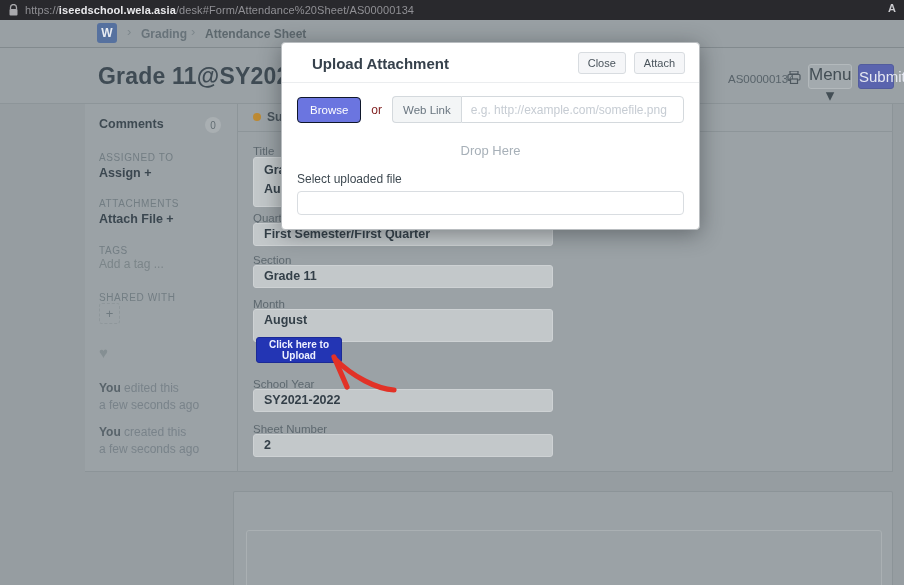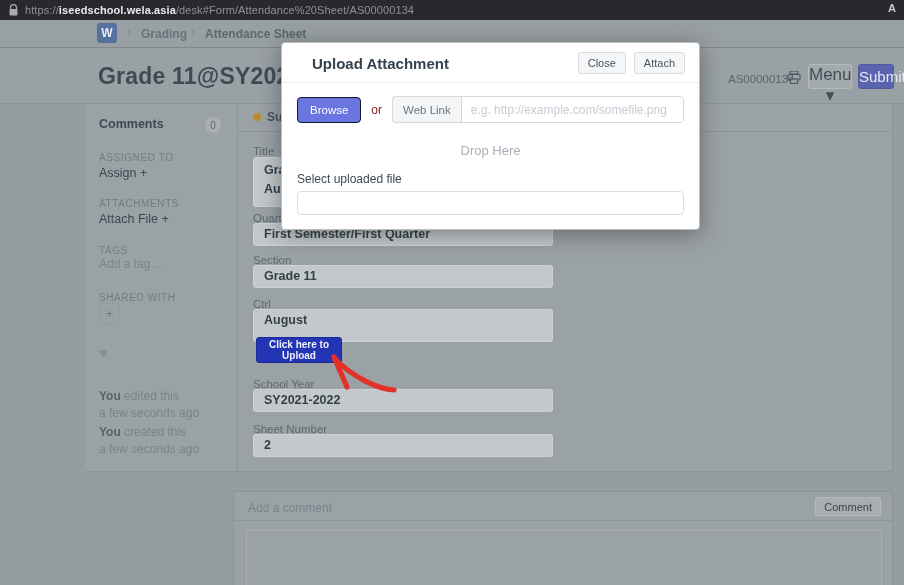--- a/index.html
+++ b/index.html
@@ -60,21 +60,21 @@
   .status-row { position:absolute; left:168px; top:6px; display:flex; align-items:center; }
   .status-dot { width:8px; height:8px; border-radius:50%; background:#bd8a33; margin-right:6px; }
   .status-text { font-size:12px; font-weight:bold; color:#47525a; }
 
   
   .sb { position:absolute; font-size:12px; }
   .sb-comments { left:14px; top:13px; font-size:12.5px; font-weight:bold; color:#3e4a52; cursor:pointer; }
   .sb-badge { position:absolute; left:120px; top:13px; width:16px; height:16px; border-radius:50%;
     background:#a9afb2; color:#626d73; font-size:10px; display:flex; align-items:center; justify-content:center; }
   .sb-head { left:14px; font-size:10px; color:#727d83; letter-spacing:.6px; }
-  .sb-action { left:14px; font-size:12.5px; font-weight:normal; color:#3b4750; cursor:pointer; }
+  .sb-action { left:14px; font-size:12.5px; font-weight:bold; color:#3b4750; cursor:pointer; }
   .sb-muted { left:14px; font-size:12px; color:#7b8589; cursor:pointer; }
   .sb-plusbox { position:absolute; left:14px; top:199px; width:21px; height:21px;
     border:1px dashed #8f979b; border-radius:3px; color:#6f7a80; font-size:13px;
     display:flex; align-items:center; justify-content:center; cursor:pointer; background:transparent; }
   .sb-heart { position:absolute; left:14px; top:240px; color:#858f93; font-size:15px; cursor:pointer; }
   .sb-act { position:absolute; left:14px; width:130px; font-size:12px; color:#79838 8; color:#79838a; line-height:1.45; }
   .sb-act b { color:#58636a; }
 
   
   .f-label { position:absolute; left:168px; font-size:11.5px; color:#5d686f; }
@@ -203,50 +203,46 @@
     <div class="sb sb-action" style="top:108px;">Attach File +</div>
 
     <div class="sb sb-head" style="top:141px;">TAGS</div>
     <div class="sb sb-muted" style="top:153px;">Add a tag ...</div>
 
     <div class="sb sb-head" style="top:188px;">SHARED WITH</div>
     <button class="sb-plusbox">+</button>
 
     <div class="sb-heart">♥</div>
 
-    <div class="sb-act" style="top:284px;"><b>You</b><span> edited this</span><br><span>a few seconds ago</span></div>
+    <div class="sb-act" style="top:276px;"><b>You</b><span> edited this</span><br><span>a few seconds ago</span></div>
     <div class="sb-act" style="top:320px;"><b>You</b><span> created this</span><br><span>a few seconds ago</span></div>
 
     <div class="f-label" style="top:41px;">Title</div>
     <div class="f-box multi" style="top:53px; height:50px;">Grade 11@SY2021-2022/
 August</div>
 
     <div class="f-label" style="top:108px;">Quarter</div>
     <div class="f-box" style="top:119px; height:23px;">First Semester/First Quarter</div>
 
     <div class="f-label" style="top:150px;">Section</div>
     <div class="f-box" style="top:161px; height:23px;">Grade 11</div>
 
-    <div class="f-label" style="top:194px;">Ctrl</div>
+    <div class="f-label" style="top:194px;">Month</div>
     <div class="f-box" style="top:205px; height:33px;">August</div>
 
     <button class="btn-upload">Click here to Upload</button>
 
     <div class="f-label" style="top:274px;">School Year</div>
     <div class="f-box" style="top:285px; height:23px;">SY2021-2022</div>
 
     <div class="f-label" style="top:319px;">Sheet Number</div>
     <div class="f-box" style="top:330px; height:23px;">2</div>
   </div>
 
   <div class="comment-card">
-    <div class="comment-head">
-      <span class="comment-ph">Add a comment</span>
-      <button class="btn-comment">Comment</button>
-    </div>
     <div class="comment-box"></div>
   </div>
 
   <div class="modal">
     <div class="modal-header">
       <div class="modal-title">Upload Attachment</div>
       <button class="btn-dialog">Close</button>
       <button class="btn-dialog">Attach</button>
     </div>
     <div class="modal-body">

